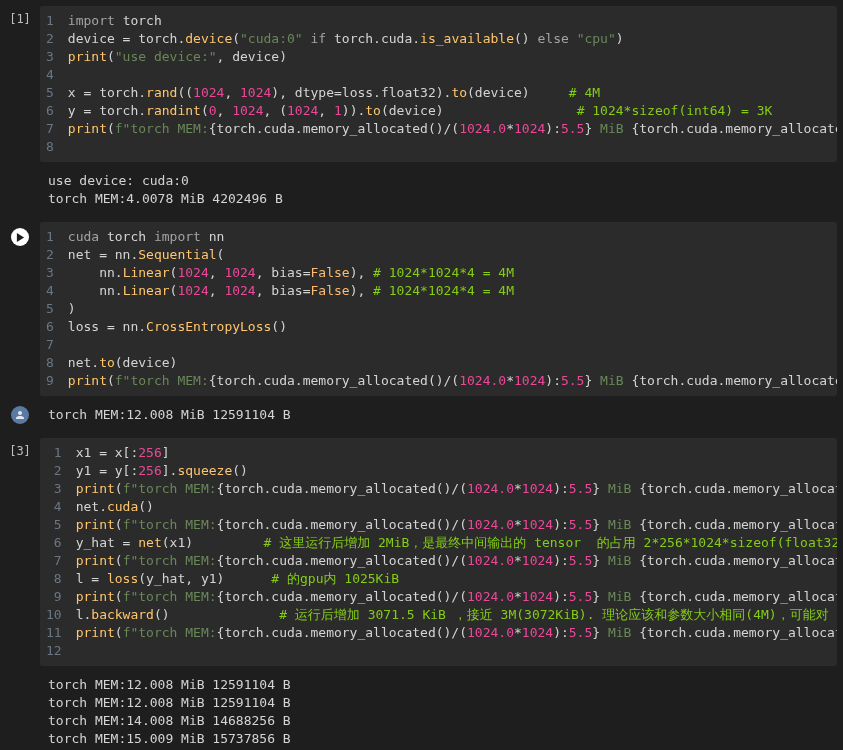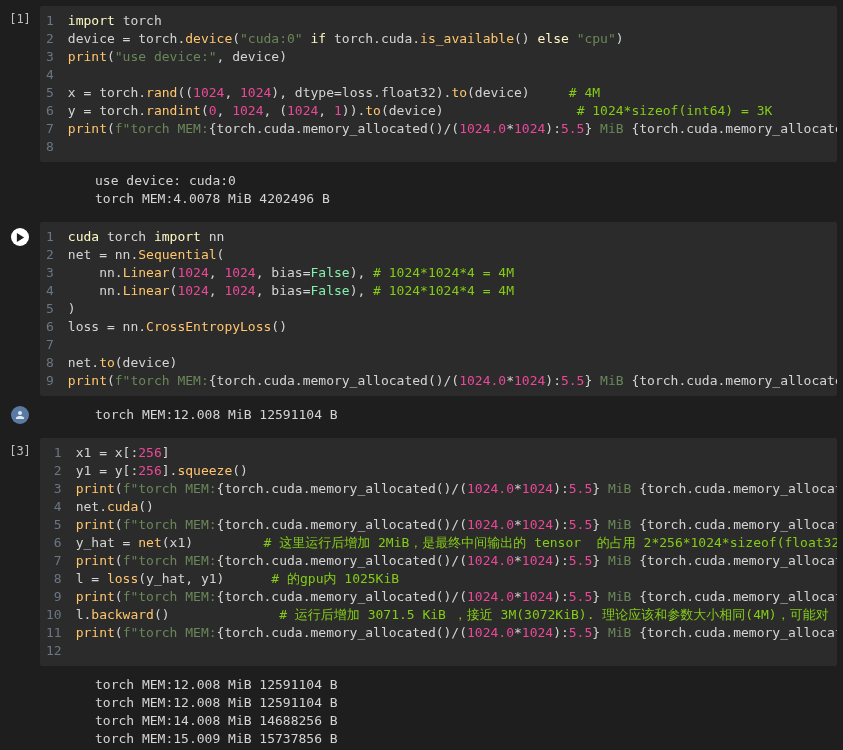--- a/index.html
+++ b/index.html
@@ -73,30 +73,29 @@
     overflow-x: auto;
     line-height: 18px;
   }
   .output-block {
     flex: 1;
     padding: 6px 8px 10px 8px;
     white-space: pre;
     color: #d4d4d4;
     line-height: 18px;
     margin-right: 6px;
-    margin-left: 47px;
   }
   
-  .kw { color: #fef9c3; }        
+  .kw { color: #a3a3a3; }        
   .str { color: #6a8759; }       
   .num { color: #ec4899; }       
   .fn { color: #ffc66d; }        
   .id { color: #d4d4d4; }
   .cmt { color: #84cc16; }
-  .bool { color: #86efac; }       
+  .bool { color: #fdba74; }       
   .code-body::-webkit-scrollbar { height: 8px; background:#2b2b2b;}
   .code-body::-webkit-scrollbar-thumb { background:#4b4b4b; }
 </style>
 </head>
 <body>
 
 <div class="cell">
   <div class="gutter-col">
     <span class="exec-label">[1]</span>
   </div>

